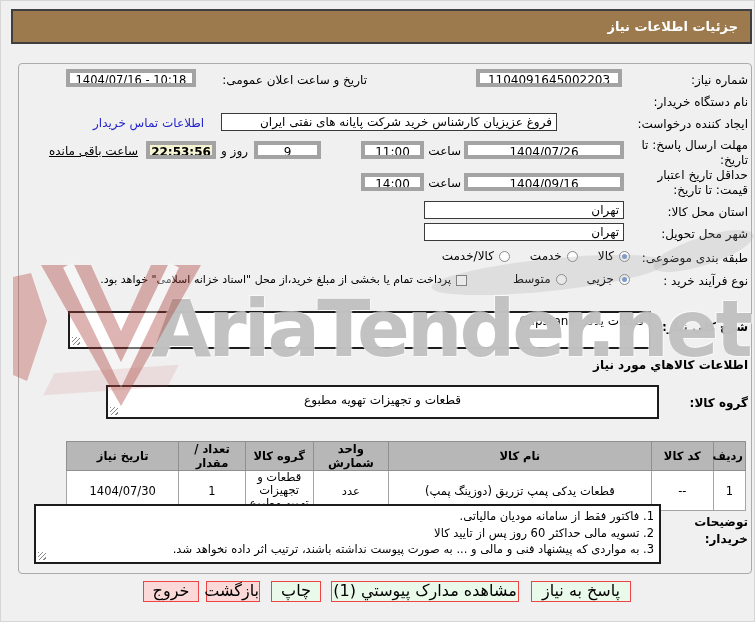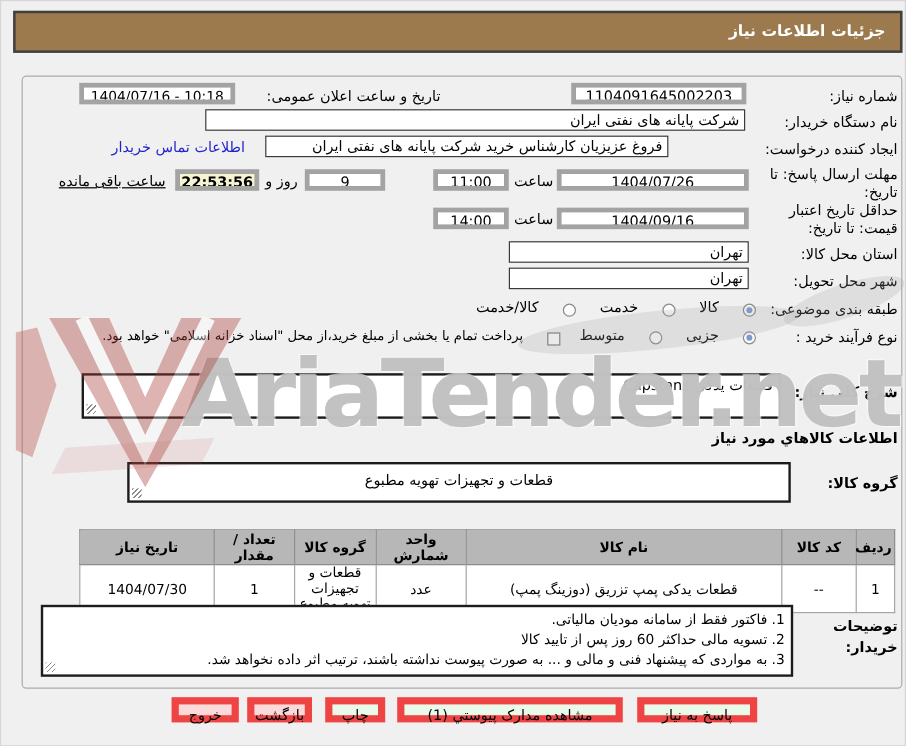--- a/index.html
+++ b/index.html
@@ -13,32 +13,32 @@
   .lbl { height:16px; line-height:16px; white-space:nowrap; }
   .lbl2 { line-height:15px; text-align:right; }
   .bold { font-weight:bold; }
   .box { background:#fff; border:4px solid #a3a3a3; height:18px; line-height:14px; text-align:center; overflow:hidden; }
   .inp { background:#fff; border:1px solid #3a3a3a; height:18px; line-height:16px; padding:0 4px; text-align:right; white-space:nowrap; overflow:hidden; }
   .ltr { direction:ltr; }
   .yellow { background:#f5f3d2; font-weight:600; }
   .link { color:#2323cc; white-space:nowrap; cursor:pointer; }
   .ta { background:#fff; border:2px solid #1c1c1c; padding:1px 5px; overflow:hidden; }
   .rgroup { display:flex; align-items:center; gap:20px; }
-  .ritem { display:flex; align-items:flex-end; gap:20px; }
+  .ritem { display:flex; align-items:center; gap:5px; }
   .radio { width:11px; height:11px; border:1px solid #8a8a8a; border-radius:50%; background:#fdfdfd; position:relative; flex:0 0 auto; }
   .radio.sel::after { content:""; position:absolute; left:2px; top:2px; width:5px; height:5px; border-radius:50%; background:#7a9ad0; }
   .chk { width:11px; height:11px; border:1px solid #7a7a7a; background:#fff; flex:0 0 auto; }
   .grip { position:absolute; left:2px; bottom:2px; width:8px; height:8px;
           background:repeating-linear-gradient(135deg, #8a8a8a 0 1px, transparent 1px 3px); }
   table.goods { border-collapse:collapse; table-layout:fixed; width:680px; background:#fff; border:1px solid #8f8f8f; }
   table.goods th { background:#b7b7b7; font-weight:bold; font-size:11.5px; height:22px; border:1px solid #8f8f8f; padding:0 2px; }
   table.goods td { height:36px; border:1px solid #a5a5a5; text-align:center; font-size:11.5px; padding:0 2px; }
   td.small { font-size:11px; line-height:13px; }
-  .btn { position:absolute; top:580px; height:21px; border:6px solid #ef4444; background:#eafaea;
-         font-family:"DejaVu Sans", sans-serif; font-size:12px; line-height:18px; text-align:center; cursor:pointer; }
+  .btn { position:absolute; top:580px; height:21px; border:1px solid #ef4444; background:#eafaea;
+         font-family:"DejaVu Sans", sans-serif; font-size:16px; line-height:18px; text-align:center; cursor:pointer; }
   .btn.pink { background:#fbd9d9; }
   
   .wm { pointer-events:none; z-index:40; }
   .wm-text { left:150px; top:283px; font-size:78px; font-weight:bold; letter-spacing:-3px; direction:ltr;
              color:rgba(187,187,187,0.9); text-shadow:1px 1px 0 rgba(255,255,255,.6), -1px -1px 0 rgba(255,255,255,.6);
              white-space:nowrap; }
   .wm-swoosh { background:rgba(158,158,158,.22); border-radius:50%; }
   .wm-tri { background:rgba(200,80,80,.12); transform:skewX(-30deg) rotate(-4deg); }
 </style>
 </head>
@@ -49,21 +49,20 @@
   <div class="abs titlebar">جزئیات اطلاعات نیاز</div>
 
   <div class="abs panel"></div>
 
   <div class="abs lbl" style="right:6px; top:71px;">شماره نیاز:</div>
   <div class="abs box ltr" style="left:475px; top:68px; width:146px;">1104091645002203</div>
   <div class="abs lbl" style="right:387px; top:71px;">تاریخ و ساعت اعلان عمومی:</div>
   <div class="abs box ltr" style="left:65px; top:68px; width:130px; font-size:11.5px;">1404/07/16 - 10:18</div>
 
   <div class="abs lbl" style="right:6px; top:93px;">نام دستگاه خریدار:</div>
-  <div class="abs inp" style="left:170px; top:90px; width:450px;">شرکت پایانه های نفتی ایران</div>
 
   <div class="abs lbl" style="right:6px; top:115px;text-align:center;">ایجاد کننده درخواست:</div>
   <div class="abs inp" style="left:220px; top:112px; width:336px;">فروغ عزیزیان  کارشناس خرید شرکت پایانه های نفتی ایران</div>
   <div class="abs lbl link" style="left:92px; top:114px;">اطلاعات تماس خریدار</div>
 
   <div class="abs lbl2" style="right:6px; top:137px; width:122px;">مهلت ارسال پاسخ: تا تاریخ:</div>
   <div class="abs box ltr" style="left:463px; top:140px; width:160px;">1404/07/26</div>
   <div class="abs lbl" style="right:293px; top:142px;">ساعت</div>
   <div class="abs box ltr" style="left:360px; top:140px; width:63px;">11:00</div>
   <div class="abs box ltr" style="left:253px; top:140px; width:67px;">9</div>

